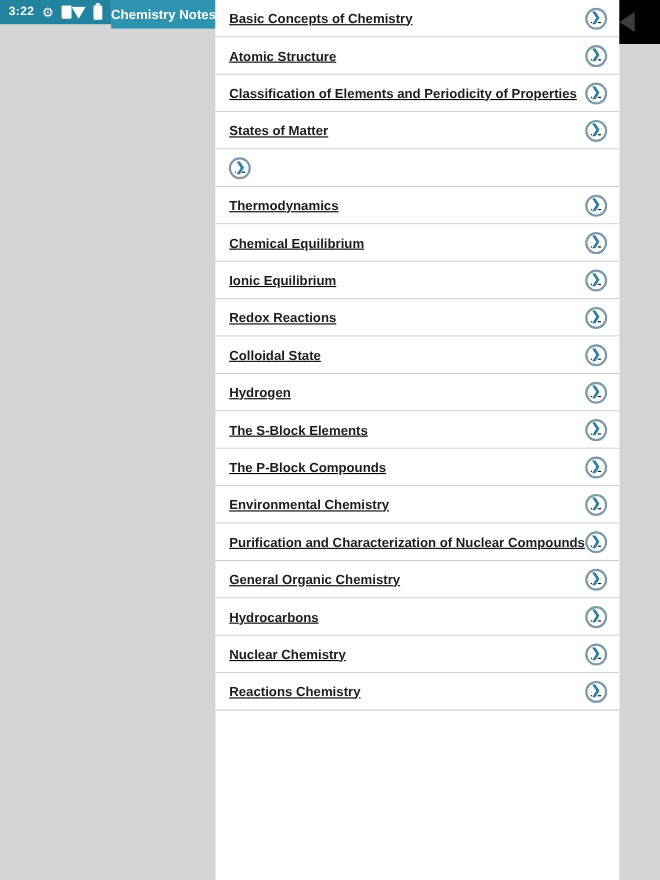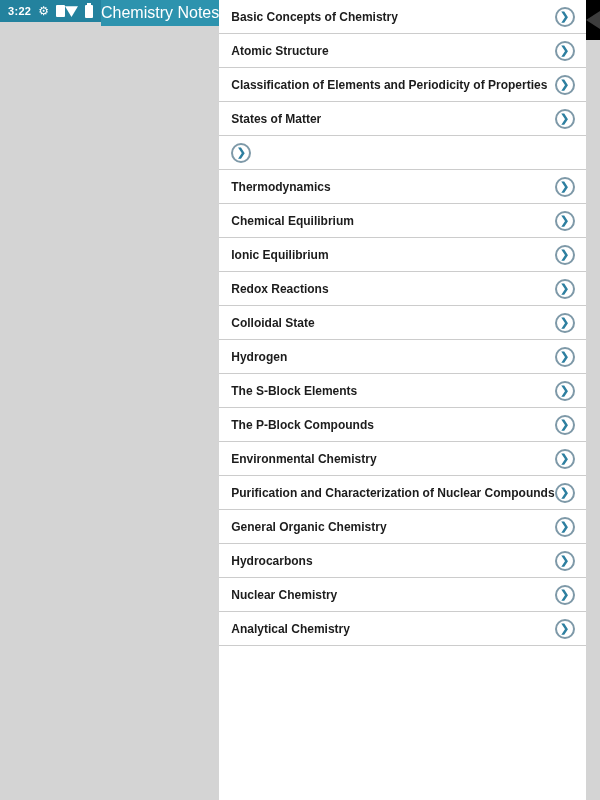--- a/index.html
+++ b/index.html
@@ -26,24 +26,24 @@
   .battery-shape::before {
     content: ""; position: absolute; top: -2px; left: 2px; width: 4px; height: 2px; background: #ffffff;
   }
 
   
   .app-bar {
     height: 26px; background: #2d93ae; color: #ffffff;
     display: flex; align-items: center; justify-content: center;
     flex: 0 0 auto;
   }
-  .app-title { font-size: 16px; font-weight: normal; }
+  .app-title { font-size: 12px; font-weight: bold; }
 
   
-  .chapter-list { background: #ffffff; flex: 0 0 auto; }
+  .chapter-list { background: #ffffff; flex: 0 0 auto; text-decoration: underline; }
   .list-item {
     height: 34px; background: #ffffff;
     display: flex; align-items: center; justify-content: space-between;
     padding: 0 11px 0 12px;
     border-bottom: 1px solid #cccccc;
     cursor: pointer;
   }
   .item-label { font-size: 12px; font-weight: bold; color: #1c1c1c; }
   .chevron-circle {
     width: 20px; height: 20px; border-radius: 50%;
@@ -157,21 +157,21 @@
     </div>
       <div class="list-item">
       <span class="item-label">Hydrocarbons</span>
       <span class="chevron-circle">❯</span>
     </div>
       <div class="list-item">
       <span class="item-label">Nuclear Chemistry</span>
       <span class="chevron-circle">❯</span>
     </div>
       <div class="list-item">
-      <span class="item-label">Analytical Chemistry</span>
+      <span class="item-label">Reactions Chemistry</span>
       <span class="chevron-circle">❯</span>
     </div>
     </div>
 
   <div class="list-end-filler"></div>
 
   <div class="nav-bar">
     <div class="nav-back"></div>
     <div class="nav-home"></div>
     <div class="nav-recents"></div>

